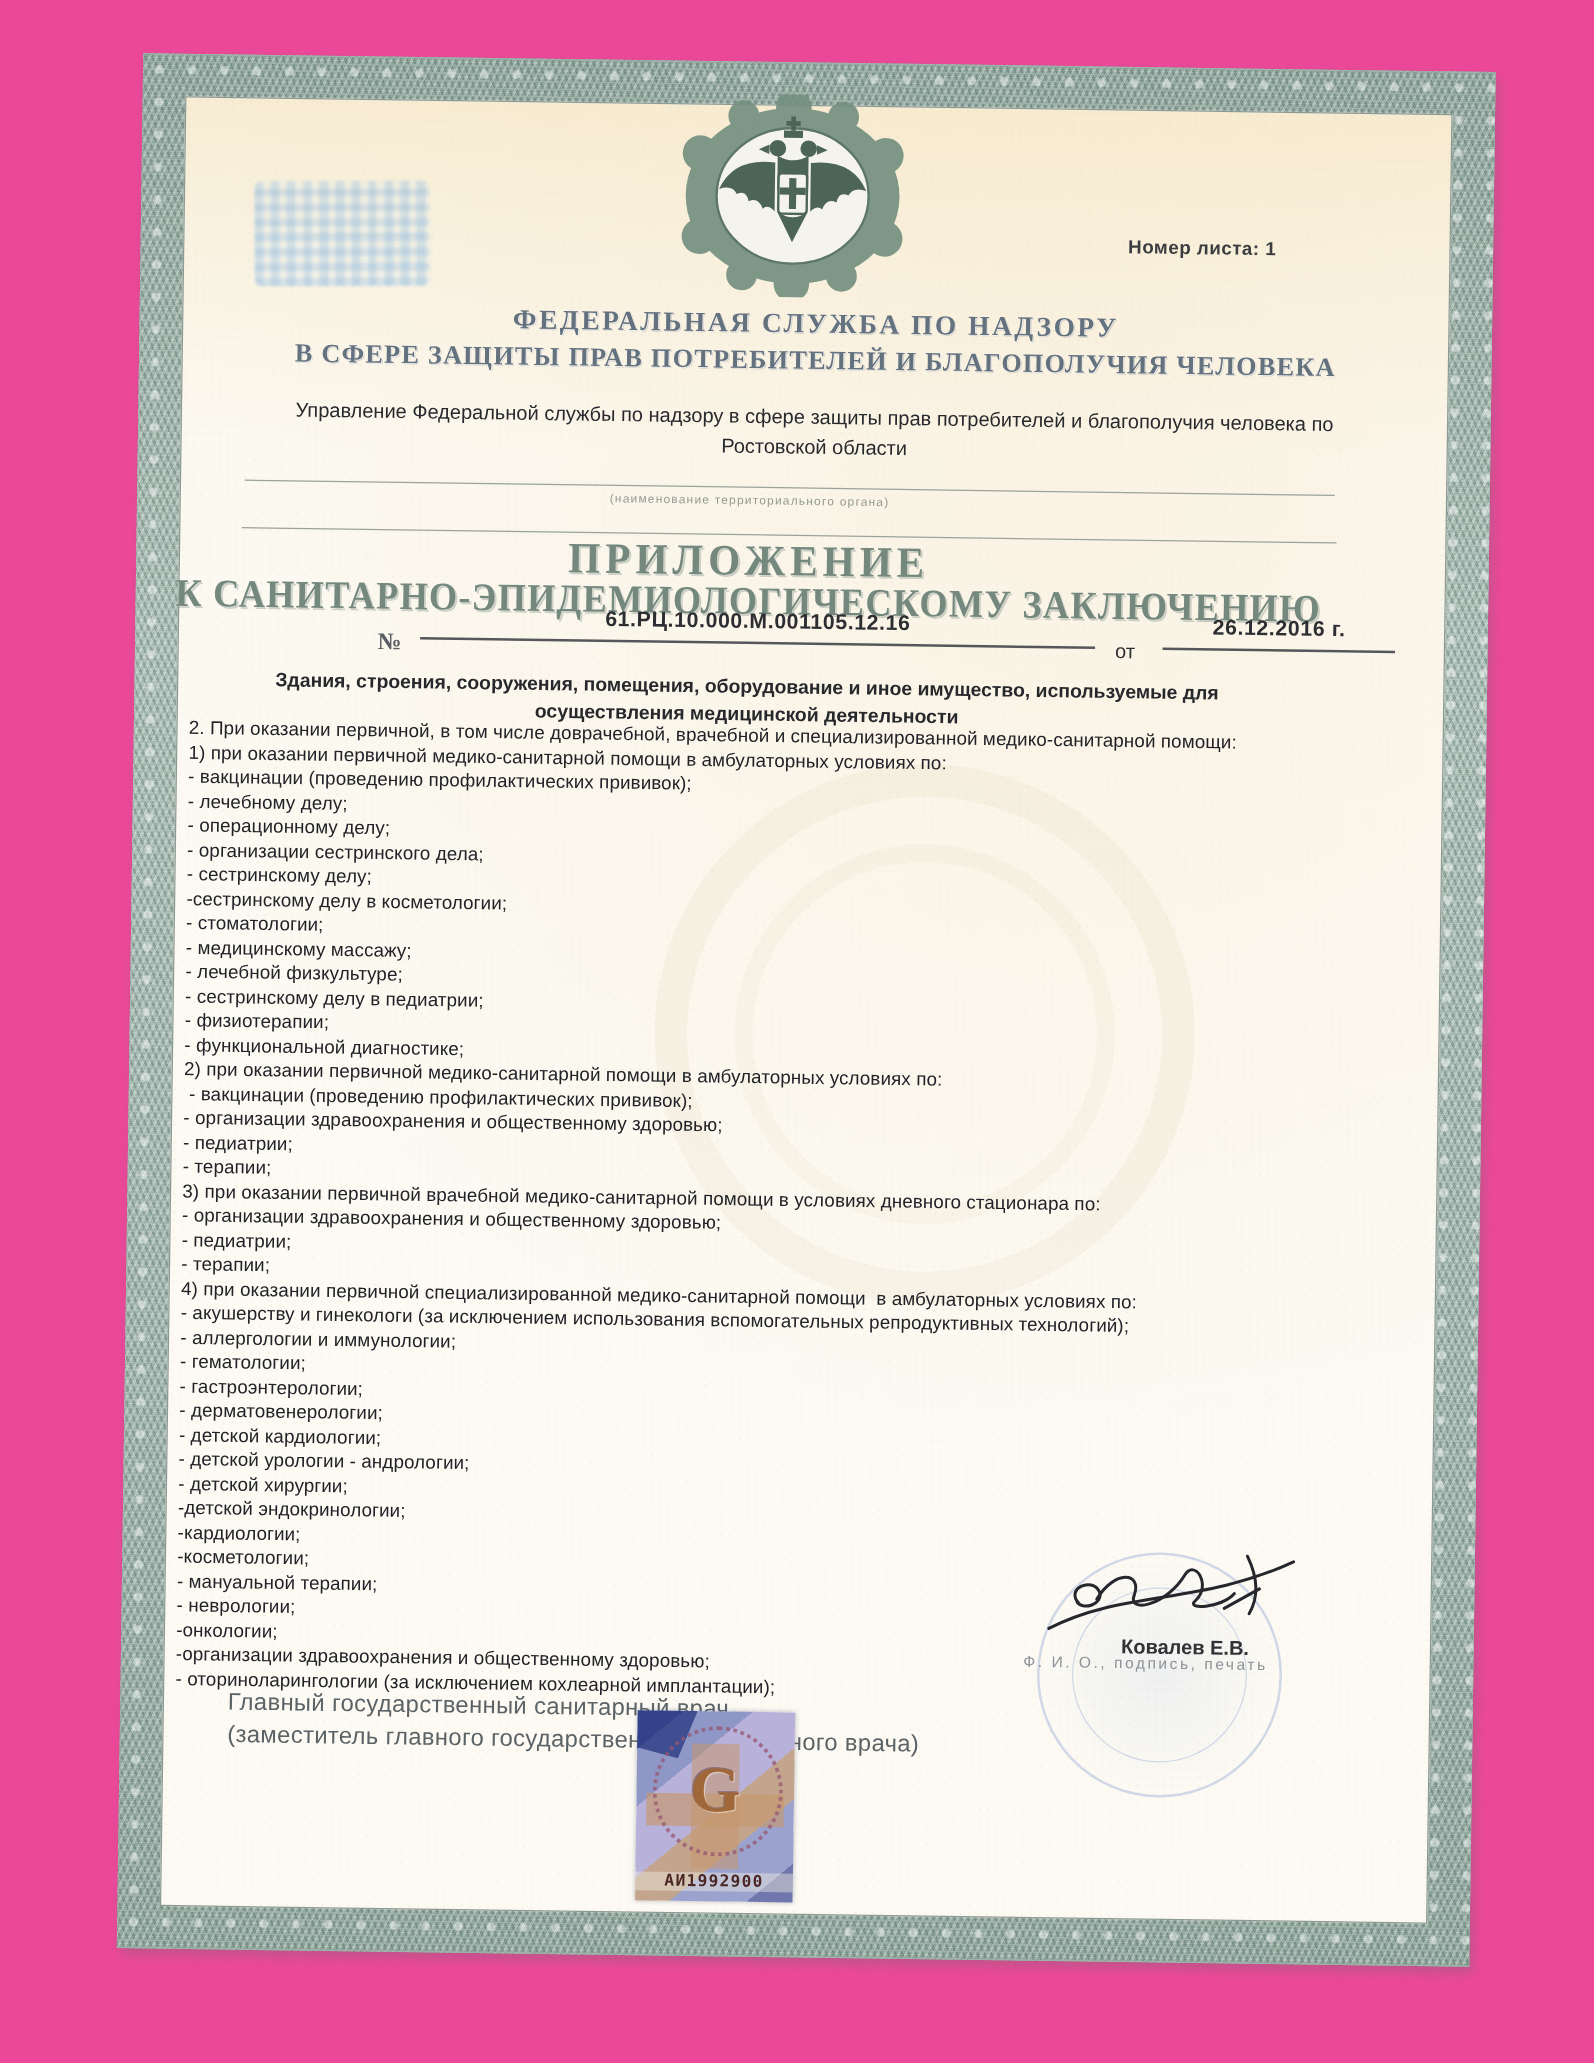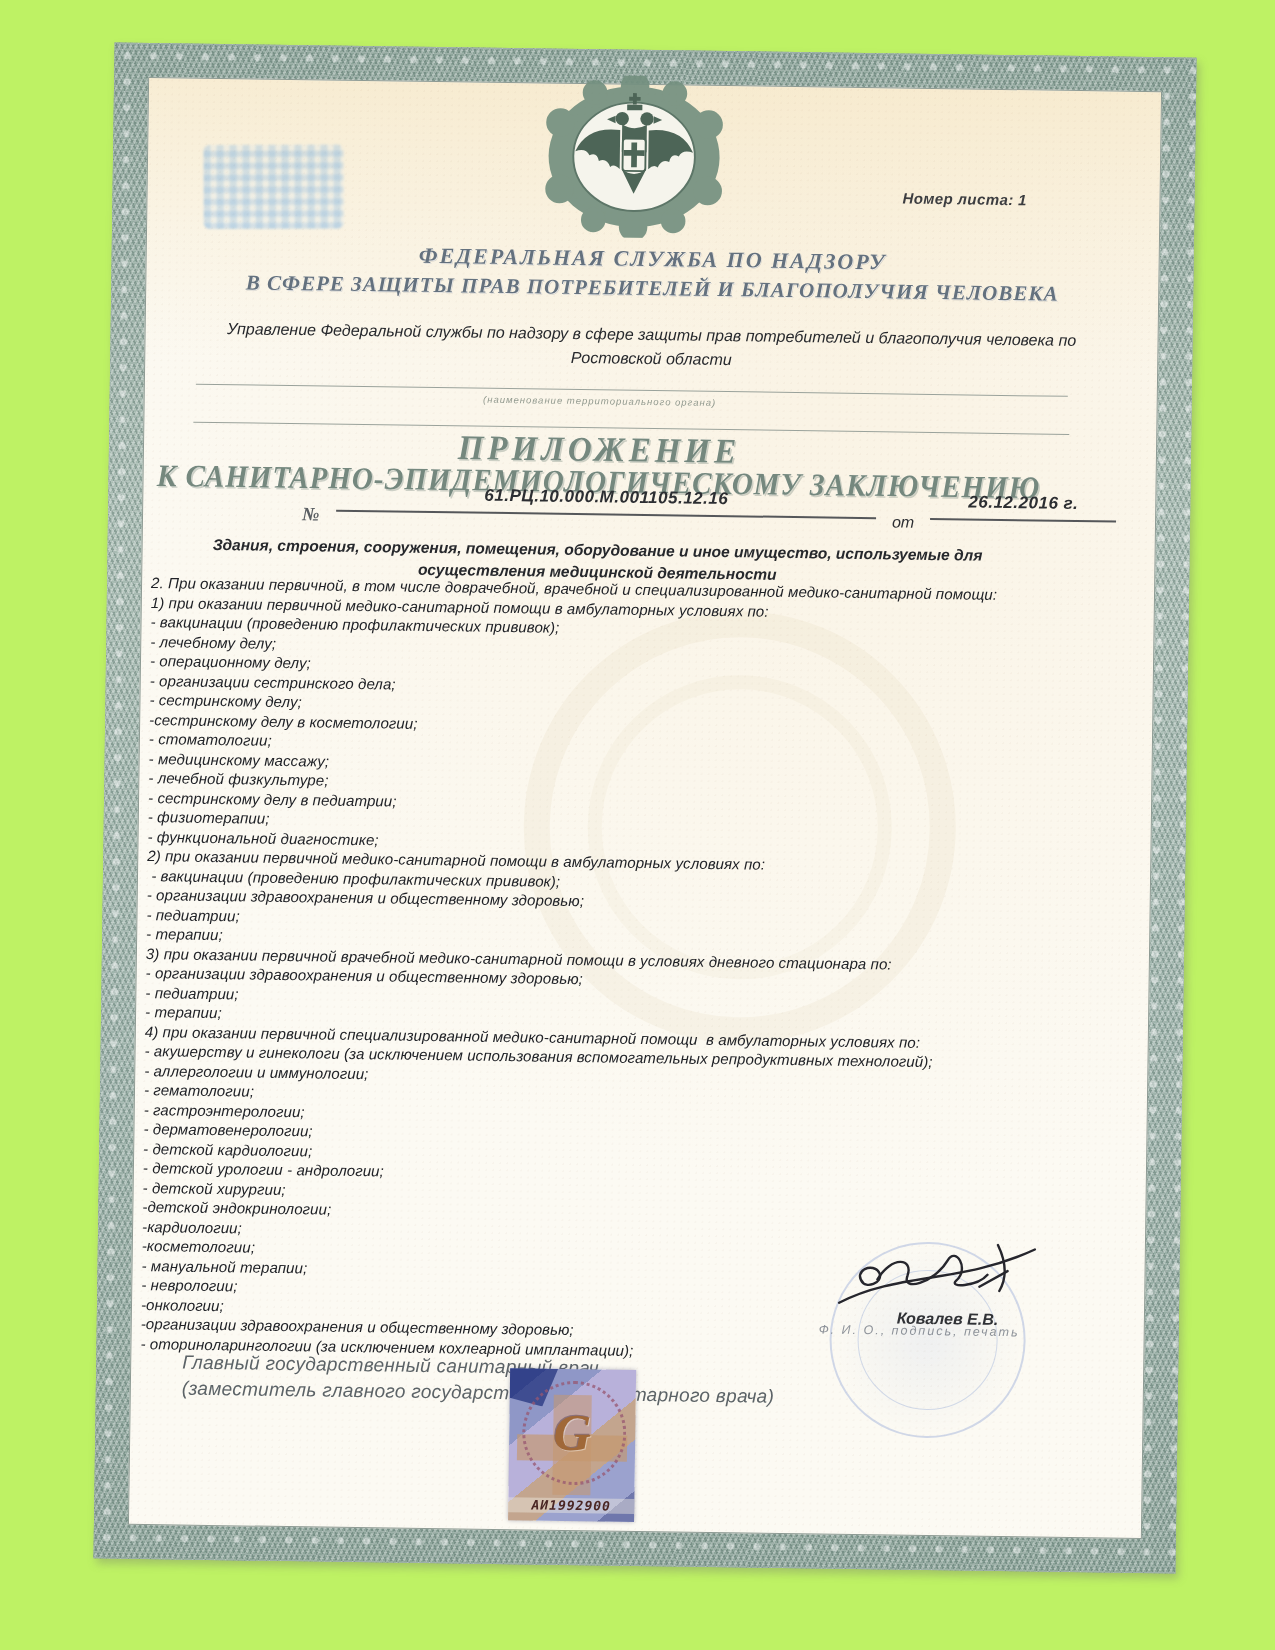--- a/index.html
+++ b/index.html
@@ -2,21 +2,21 @@
 <html><head>
 <meta charset="utf-8">
 <style>
   html,body{margin:0;padding:0;}
   body{
     width:1275px;height:1650px;overflow:hidden;
     background:#fdfdfc;
     font-family:"Liberation Sans", sans-serif;
     position:relative;
   }
-  .page{position:absolute;inset:0;background:#bef264;font-style:italic;}
+  .page{position:absolute;inset:0;background:#ec4899;}
 
   
   .sheet{
     position:absolute;left:104px;top:50px;width:1082px;height:1516px;
     transform:rotate(0.8deg);transform-origin:50% 50%;
     box-shadow:3px 5px 9px rgba(110,110,110,.35);
     background-color:#9fb3aa;
     background-image:
       radial-gradient(circle, rgba(255,255,255,.45) 0 3px, transparent 4px),
       repeating-linear-gradient(115deg, rgba(255,255,255,.25) 0 2px, transparent 2px 5px),

